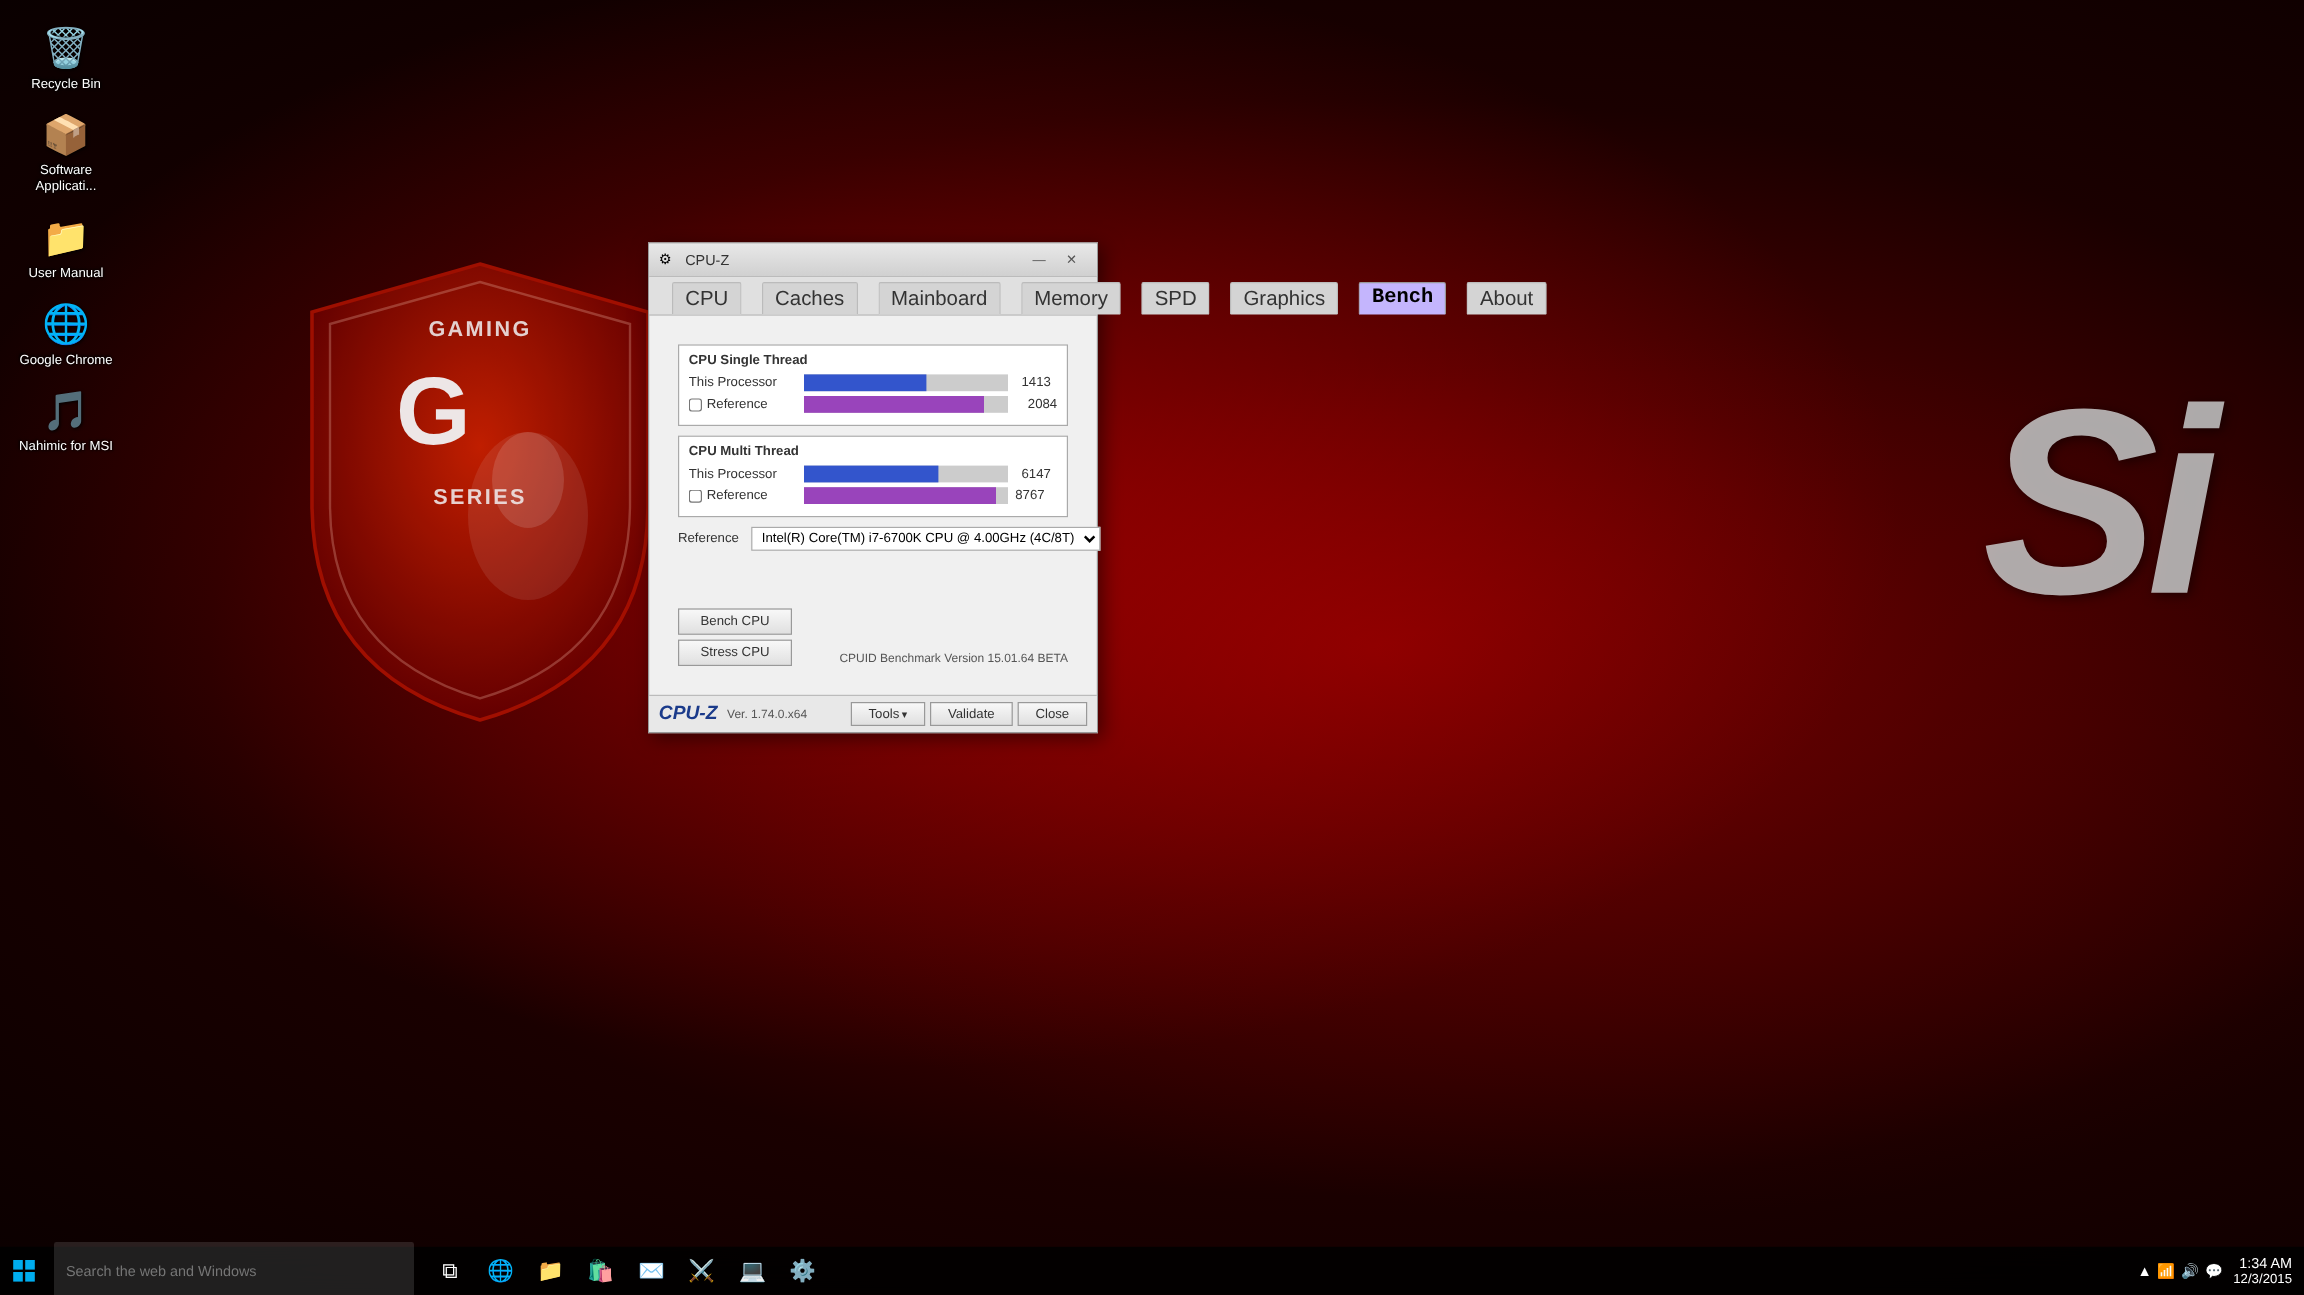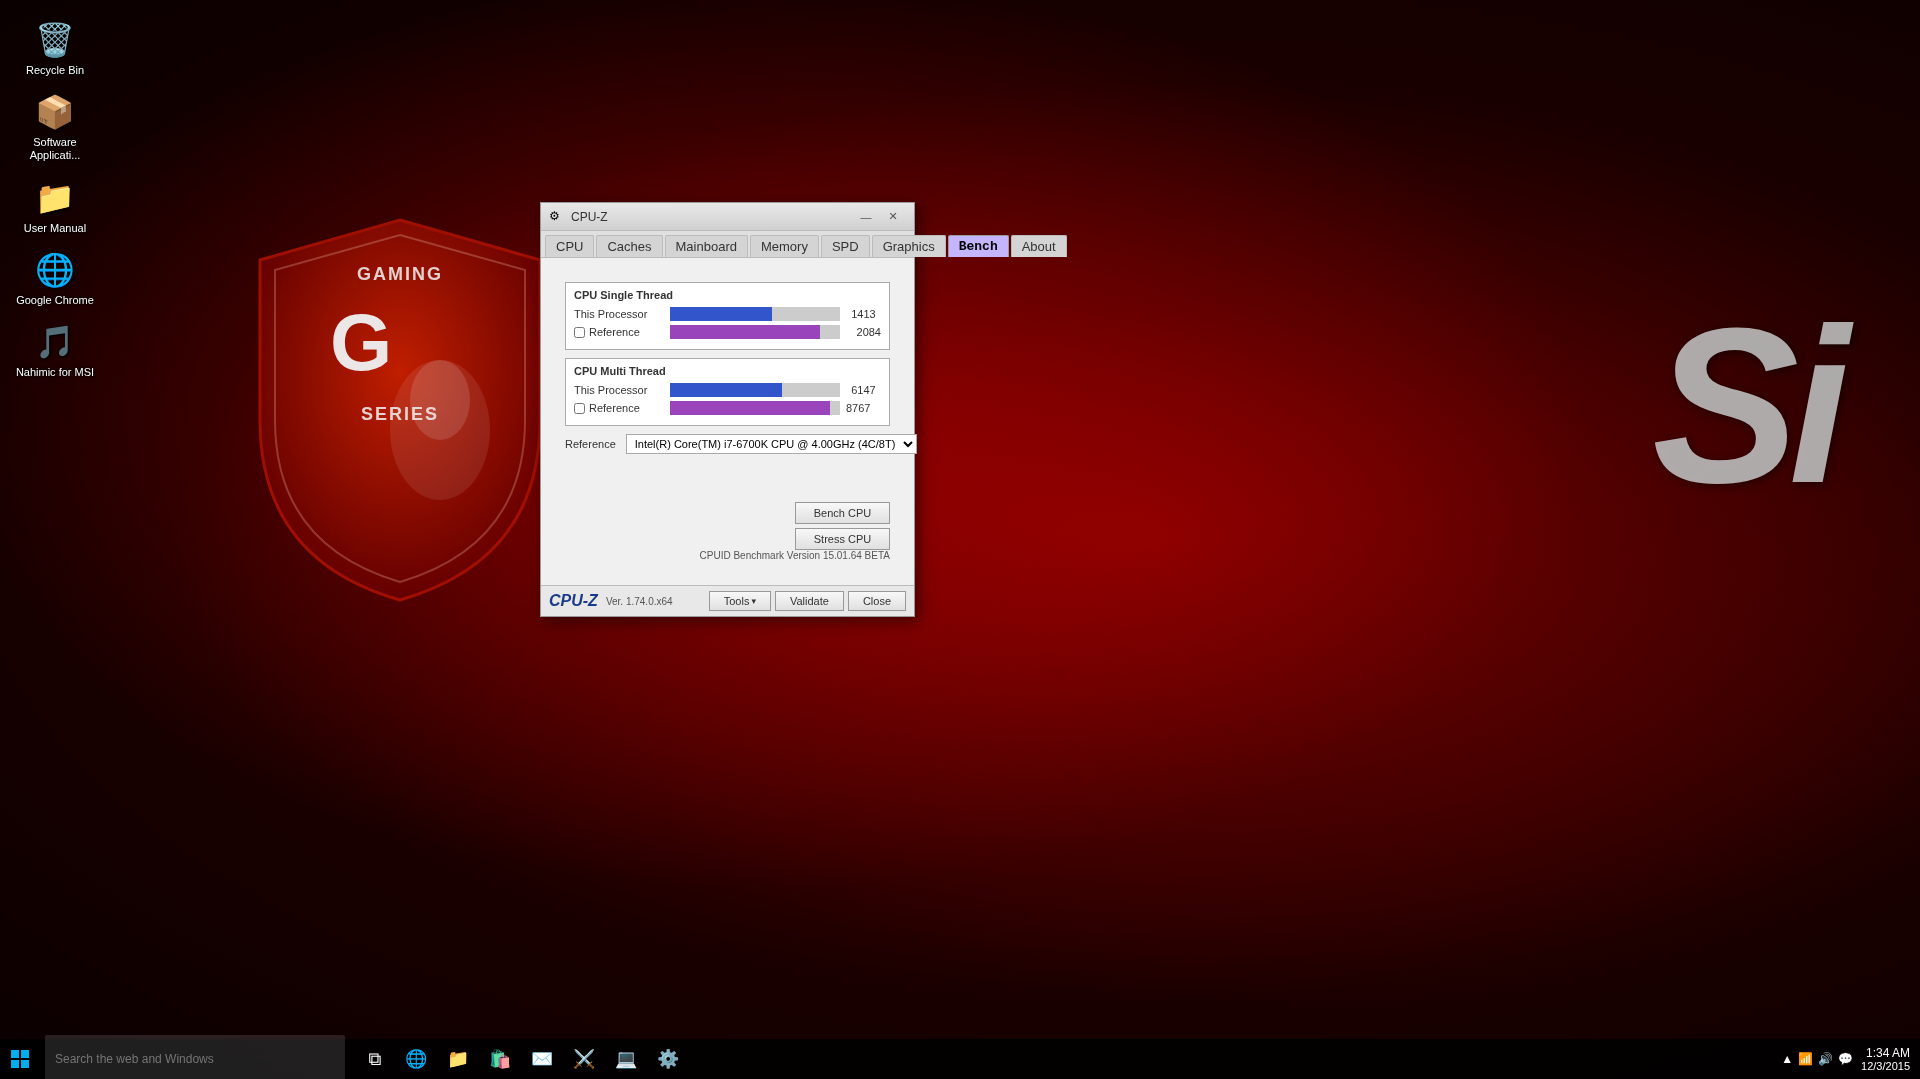--- a/index.html
+++ b/index.html
@@ -41,21 +41,21 @@
     }
 
     .msi-shield svg {
       width: 100%;
       height: 100%;
     }
 
     .msi-text {
       position: absolute;
       right: 80px;
-      top: 280px;
+      top: 292px;
       font-size: 220px;
       font-weight: 900;
       color: rgba(200,200,200,0.85);
       font-style: italic;
       z-index: 1;
       text-shadow: 2px 2px 10px rgba(0,0,0,0.5);
       letter-spacing: -10px;
     }
 
     
@@ -246,27 +246,28 @@
     .tab-bar {
       display: flex;
       background: #e0e0e0;
       border-bottom: 1px solid #bbb;
       padding: 4px 4px 0 4px;
       gap: 2px;
     }
 
     .tab {
       padding: 3px 10px;
-      font-size: 13px;
+      font-size: 17px;
       cursor: pointer;
       background: #d4d4d4;
       border: 1px solid #bbb;
       border-bottom: none;
       border-radius: 2px 2px 0 0;
       color: #333;
+      margin-left: 15px;
     }
 
     .tab.active {
       background: #c4b5fd;
       color: #000;
       font-weight: 600;
       border-color: #999;
       font-family: Liberation Mono, monospace;
     }
 
@@ -568,21 +569,21 @@
         </div>
         <span style="font-size:11px;width:35px;color:#333">8767</span>
       </div>
     </div>
 
     <div class="reference-row">
       <span class="reference-label">Reference</span>
       <select class="reference-select"><option>Intel(R) Core(TM) i7-6700K CPU @ 4.00GHz (4C/8T)</option></select>
     </div>
 
-    <div style="display:flex; align-items:flex-end; justify-content:space-between; margin-top:40px;flex-direction:column;">
+    <div style="display:flex; align-items:flex-end; justify-content:space-between; margin-top:40px;">
       <div class="bench-buttons">
         <button class="bench-btn">Bench CPU</button>
         <button class="bench-btn">Stress CPU</button>
       </div>
       <span style="font-size:10px;color:#555;text-align:right;">CPUID Benchmark Version 15.01.64 BETA</span>
     </div>
 
   </div>
 
   <div class="window-footer">

